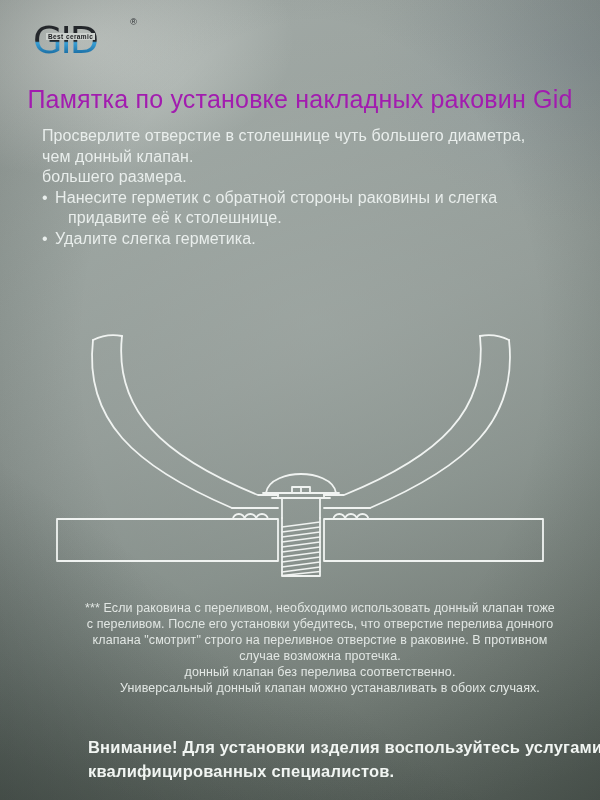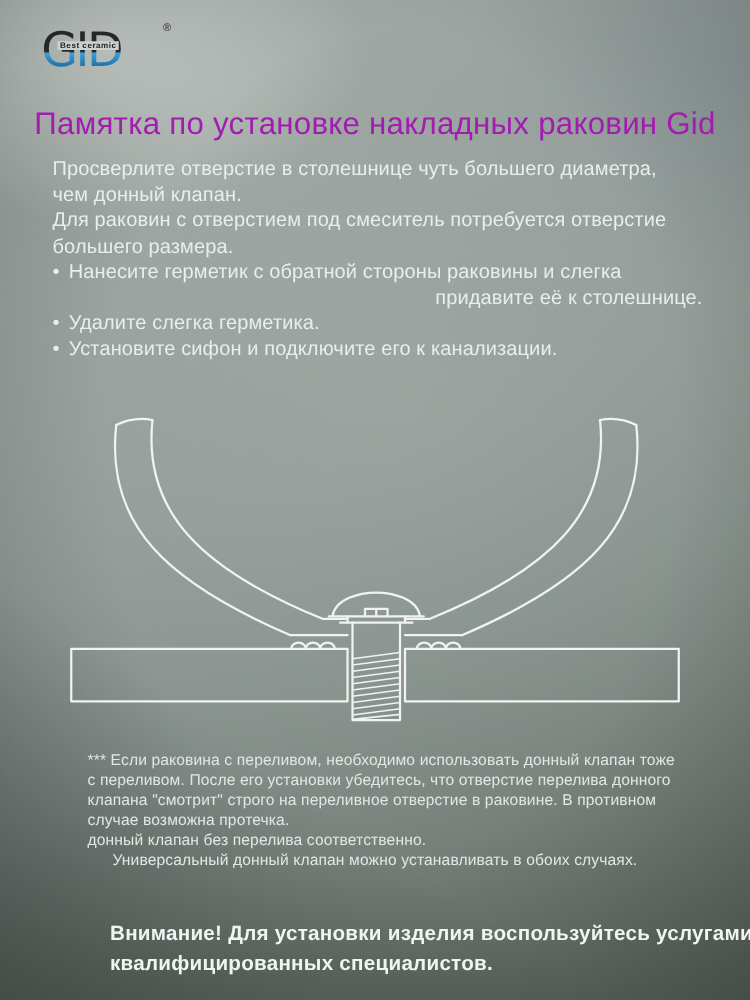--- a/index.html
+++ b/index.html
@@ -32,27 +32,27 @@
   
   .title{
     position:absolute;left:0;top:85px;width:600px;text-align:center;
     font-size:25px;color:#a21caf;letter-spacing:0.2px;
   }
   
   .body-block{position:absolute;left:42px;top:126px;width:520px;
     font-size:16px;line-height:20.5px;color:#e9eeec;letter-spacing:0.1px;}
   .line{white-space:nowrap;}
   .line .bullet{display:inline-block;width:13px;}
-  .line.cont-indent{padding-left:26px;text-align:right;}
+  .line.cont-indent{padding-left:26px;}
   
   .diagram{position:absolute;left:0;top:330px;width:600px;height:256px;}
   
   .footnote{position:absolute;left:70px;top:601px;width:500px;
     font-size:12.5px;line-height:15.9px;color:#e2e7e4;letter-spacing:0.1px;}
-  .fn-line{white-space:nowrap;}
+  .fn-line{white-space:nowrap;text-align:center;}
   .fn-line.fn-indent{padding-left:20px;}
   
   .warning{position:absolute;left:51px;top:736px;width:520px;
     font-size:16.5px;line-height:23.5px;font-weight:bold;color:#f1f5f2;letter-spacing:0.2px;margin-left:37px;}
 </style>
 </head>
 <body>
 
 <div class="vignette"></div>
 
@@ -60,26 +60,24 @@
   <div class="logo-text">GID</div>
   <div class="logo-tagline">Best ceramic</div>
   <div class="logo-reg">®</div>
 </div>
 
 <div class="title">Памятка по установке накладных раковин Gid</div>
 
 <div class="body-block">
   <div class="line"><span>Просверлите отверстие в столешнице чуть большего диаметра,</span></div>
   <div class="line"><span>чем донный клапан.</span></div>
-  <div class="line"><span>Для раковин с отверстием под смеситель потребуется отверстие</span></div>
   <div class="line"><span>большего размера.</span></div>
   <div class="line"><span class="bullet">•</span><span>Нанесите герметик с обратной стороны раковины и слегка</span></div>
   <div class="line cont-indent"><span>придавите её к столешнице.</span></div>
   <div class="line"><span class="bullet">•</span><span>Удалите слегка герметика.</span></div>
-  <div class="line"><span class="bullet">•</span><span>Установите сифон и подключите его к канализации.</span></div>
 </div>
 
 <svg class="diagram" viewBox="0 330 600 256" fill="none" stroke="#f0f3f1" stroke-width="1.8" stroke-linecap="round" stroke-linejoin="round" xmlns="http://www.w3.org/2000/svg">
 
   <g>
     <path d="M93,340 Q107,333 122,336"></path>
     <path d="M93,340 C84,420 134,466 232,508"></path>
     <path d="M122,336 C114,410 162,456 258,495 L278,495"></path>
     <path d="M232,508 H278"></path>
     <path d="M509,340 Q495,333 480,336"></path>

